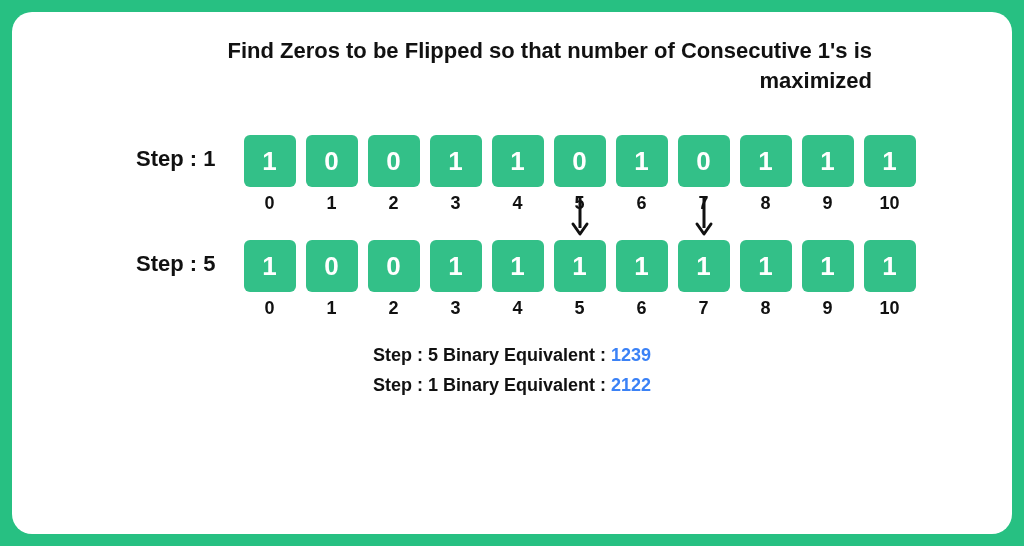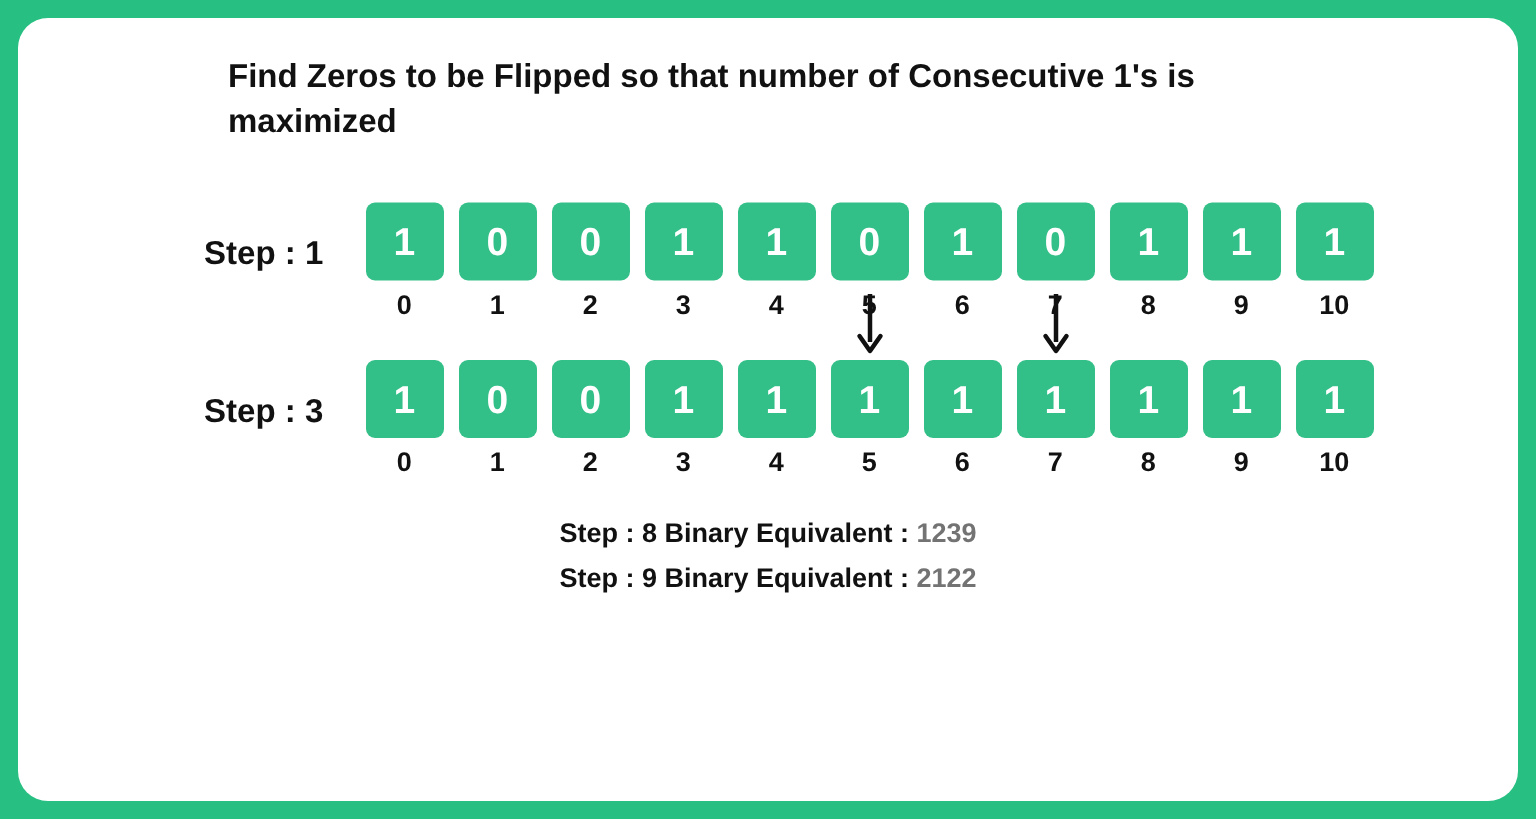--- a/index.html
+++ b/index.html
@@ -14,42 +14,42 @@
   }
   .card {
     width: 1000px;
     height: 522px;
     background: #fff;
     border-radius: 20px;
     padding: 24px 30px;
     position: relative;
   }
   .title {
-    text-align: left;
+    text-align: right;
     font-weight: 700;
     font-size: 22px;
     line-height: 1.35;
     color: #111;
     margin: 0 auto 40px;
     max-width: 720px;
   }
   .row {
     display: flex;
     align-items: flex-start;
     justify-content: center;
     margin-bottom: 26px;
   }
   .step-label {
     font-weight: 700;
     font-size: 22px;
     color: #111;
     width: 135px;
     text-align: right;
     padding-right: 28px;
-    margin-top: 21px;
+    margin-top: 11px;
     white-space: nowrap;
   }
   .cells {
     display: flex;
     gap: 10px;
   }
   .cell-wrap {
     display: flex;
     flex-direction: column;
     align-items: center;
@@ -86,21 +86,21 @@
   .footer {
     margin-top: 18px;
     text-align: center;
   }
   .footer p {
     font-weight: 700;
     font-size: 18px;
     color: #111;
     margin: 9px 0;
   }
-  .footer .hl { color: #737373; }
+  .footer .hl { color: #3b82f6; }
 </style>
 </head>
 <body>
 
 <div class="card">
   <h1 class="title">Find Zeros to be Flipped so that number of Consecutive 1's is maximized</h1>
 
   <div class="row">
     <div class="step-label">Step : 1</div>
     <div class="cells" id="cells1">
@@ -145,21 +145,21 @@
           <div class="idx">9</div>
         </div>
         <div class="cell-wrap">
           <div class="cell">1</div>
           <div class="idx">10</div>
         </div>
       </div>
   </div>
 
   <div class="row">
-    <div class="step-label">Step : 3</div>
+    <div class="step-label">Step : 5</div>
     <div class="cells" id="cells2">
         <div class="cell-wrap">
           <div class="cell">1</div>
           <div class="idx">0</div>
         </div>
         <div class="cell-wrap">
           <div class="cell">0</div>
           <div class="idx">1</div>
         </div>
         <div class="cell-wrap">
@@ -208,19 +208,19 @@
         </div>
         <div class="cell-wrap">
           <div class="cell">1</div>
           <div class="idx">10</div>
         </div>
       </div>
   </div>
 
   <div class="footer">
     <p>
-      <span>Step : 8 Binary Equivalent : </span><span class="hl">1239</span>
+      <span>Step : 5 Binary Equivalent : </span><span class="hl">1239</span>
     </p>
     <p>
-      <span>Step : 9 Binary Equivalent : </span><span class="hl">2122</span>
+      <span>Step : 1 Binary Equivalent : </span><span class="hl">2122</span>
     </p>
   </div>
 </div>
 
 </body></html>

